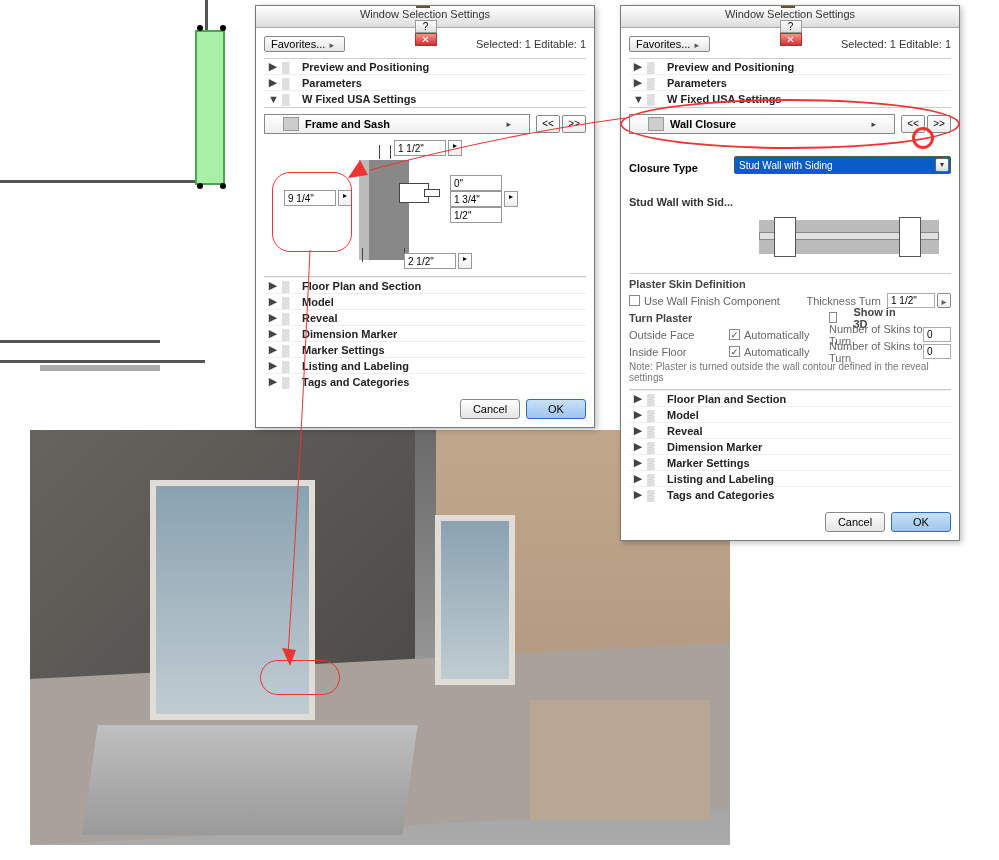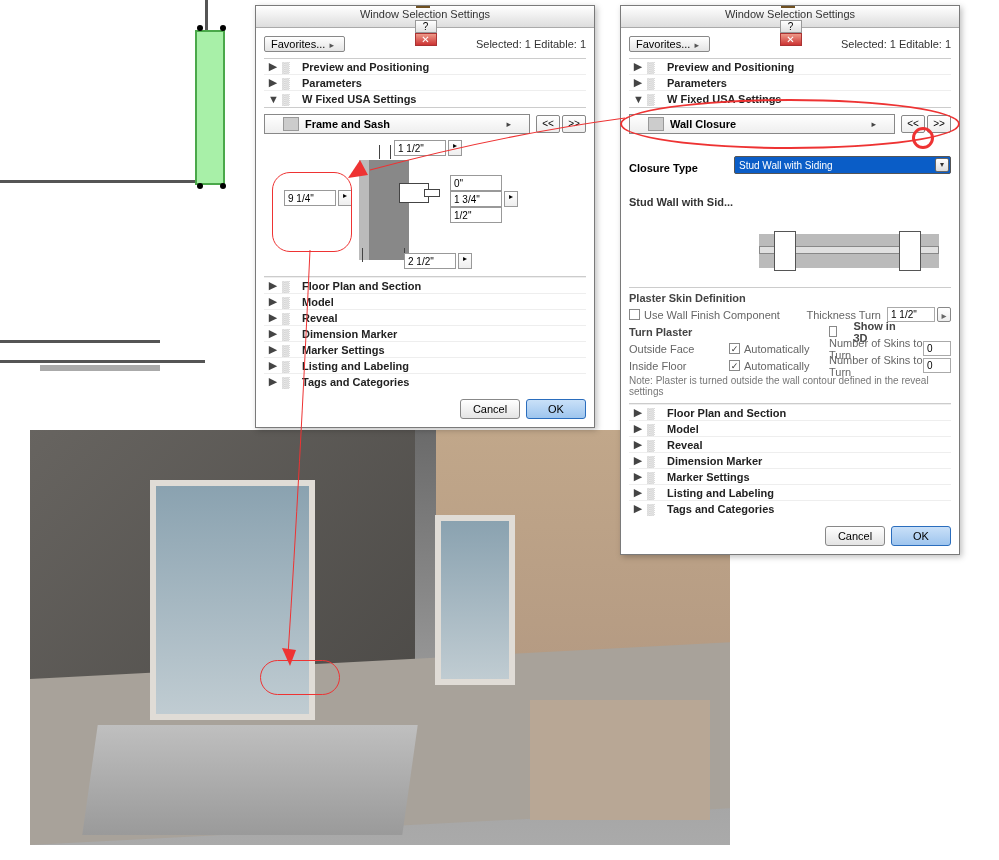--- a/index.html
+++ b/index.html
@@ -52,21 +52,21 @@
   .section-diagram { height:130px; position:relative; background:#fff; }
   
   .sec-wall { position:absolute; background:#888; }
   .sec-frame { position:absolute; background:#fff; border:1px solid #444; }
   .dim-input { position:absolute; width:52px; height:16px; border:1px solid #999; background:#fff; font-size:10px; padding-left:3px; }
   .dim-btn { position:absolute; width:14px; height:16px; border:1px solid #999; background:linear-gradient(#fff,#eee); font-size:8px; text-align:center; }
   .closure-row { display:flex; align-items:flex-end; margin:22px 0; }
   .closure-label { width:105px; font-weight:bold; }
   .closure-select { flex:1; height:18px; background:#0a5dc7; color:#fff; border:1px solid #555; padding:0 4px; display:flex; align-items:center; font-size:10px; border-radius:2px; position:relative; }
   .closure-select .dd { position:absolute; right:1px; top:1px; width:14px; height:14px; background:linear-gradient(#fff,#ddd); border:1px solid #666; color:#333; text-align:center; font-size:8px; line-height:12px; border-radius:2px; }
-  .stud-label { font-weight:bold; margin:18px 0; color:#333; }
+  .stud-label { font-weight:bold; margin:4px 0; color:#333; }
   .closure-diagram { height:55px; position:relative; margin-bottom:6px; padding-left:130px; }
   .plaster-block { border-top:1px solid #ccc; padding-top:4px; }
   .plaster-title { font-weight:bold; margin-bottom:3px; color:#444; }
   .plaster-row { display:flex; align-items:center; margin:2px 0; height:15px; color:#666; }
   .plaster-row .col1 { width:100px; }
   .plaster-row .col2 { width:100px; display:flex; align-items:center; }
   .plaster-row .col3 { flex:1; }
   .plaster-row .col4 { width:55px; }
   .check { width:11px; height:11px; border:1px solid #888; margin-right:4px; background:#fff; text-align:center; font-size:9px; line-height:10px; color:#333; }
   .small-input { height:15px; width:48px; border:1px solid #aaa; font-size:10px; padding-left:3px; }

